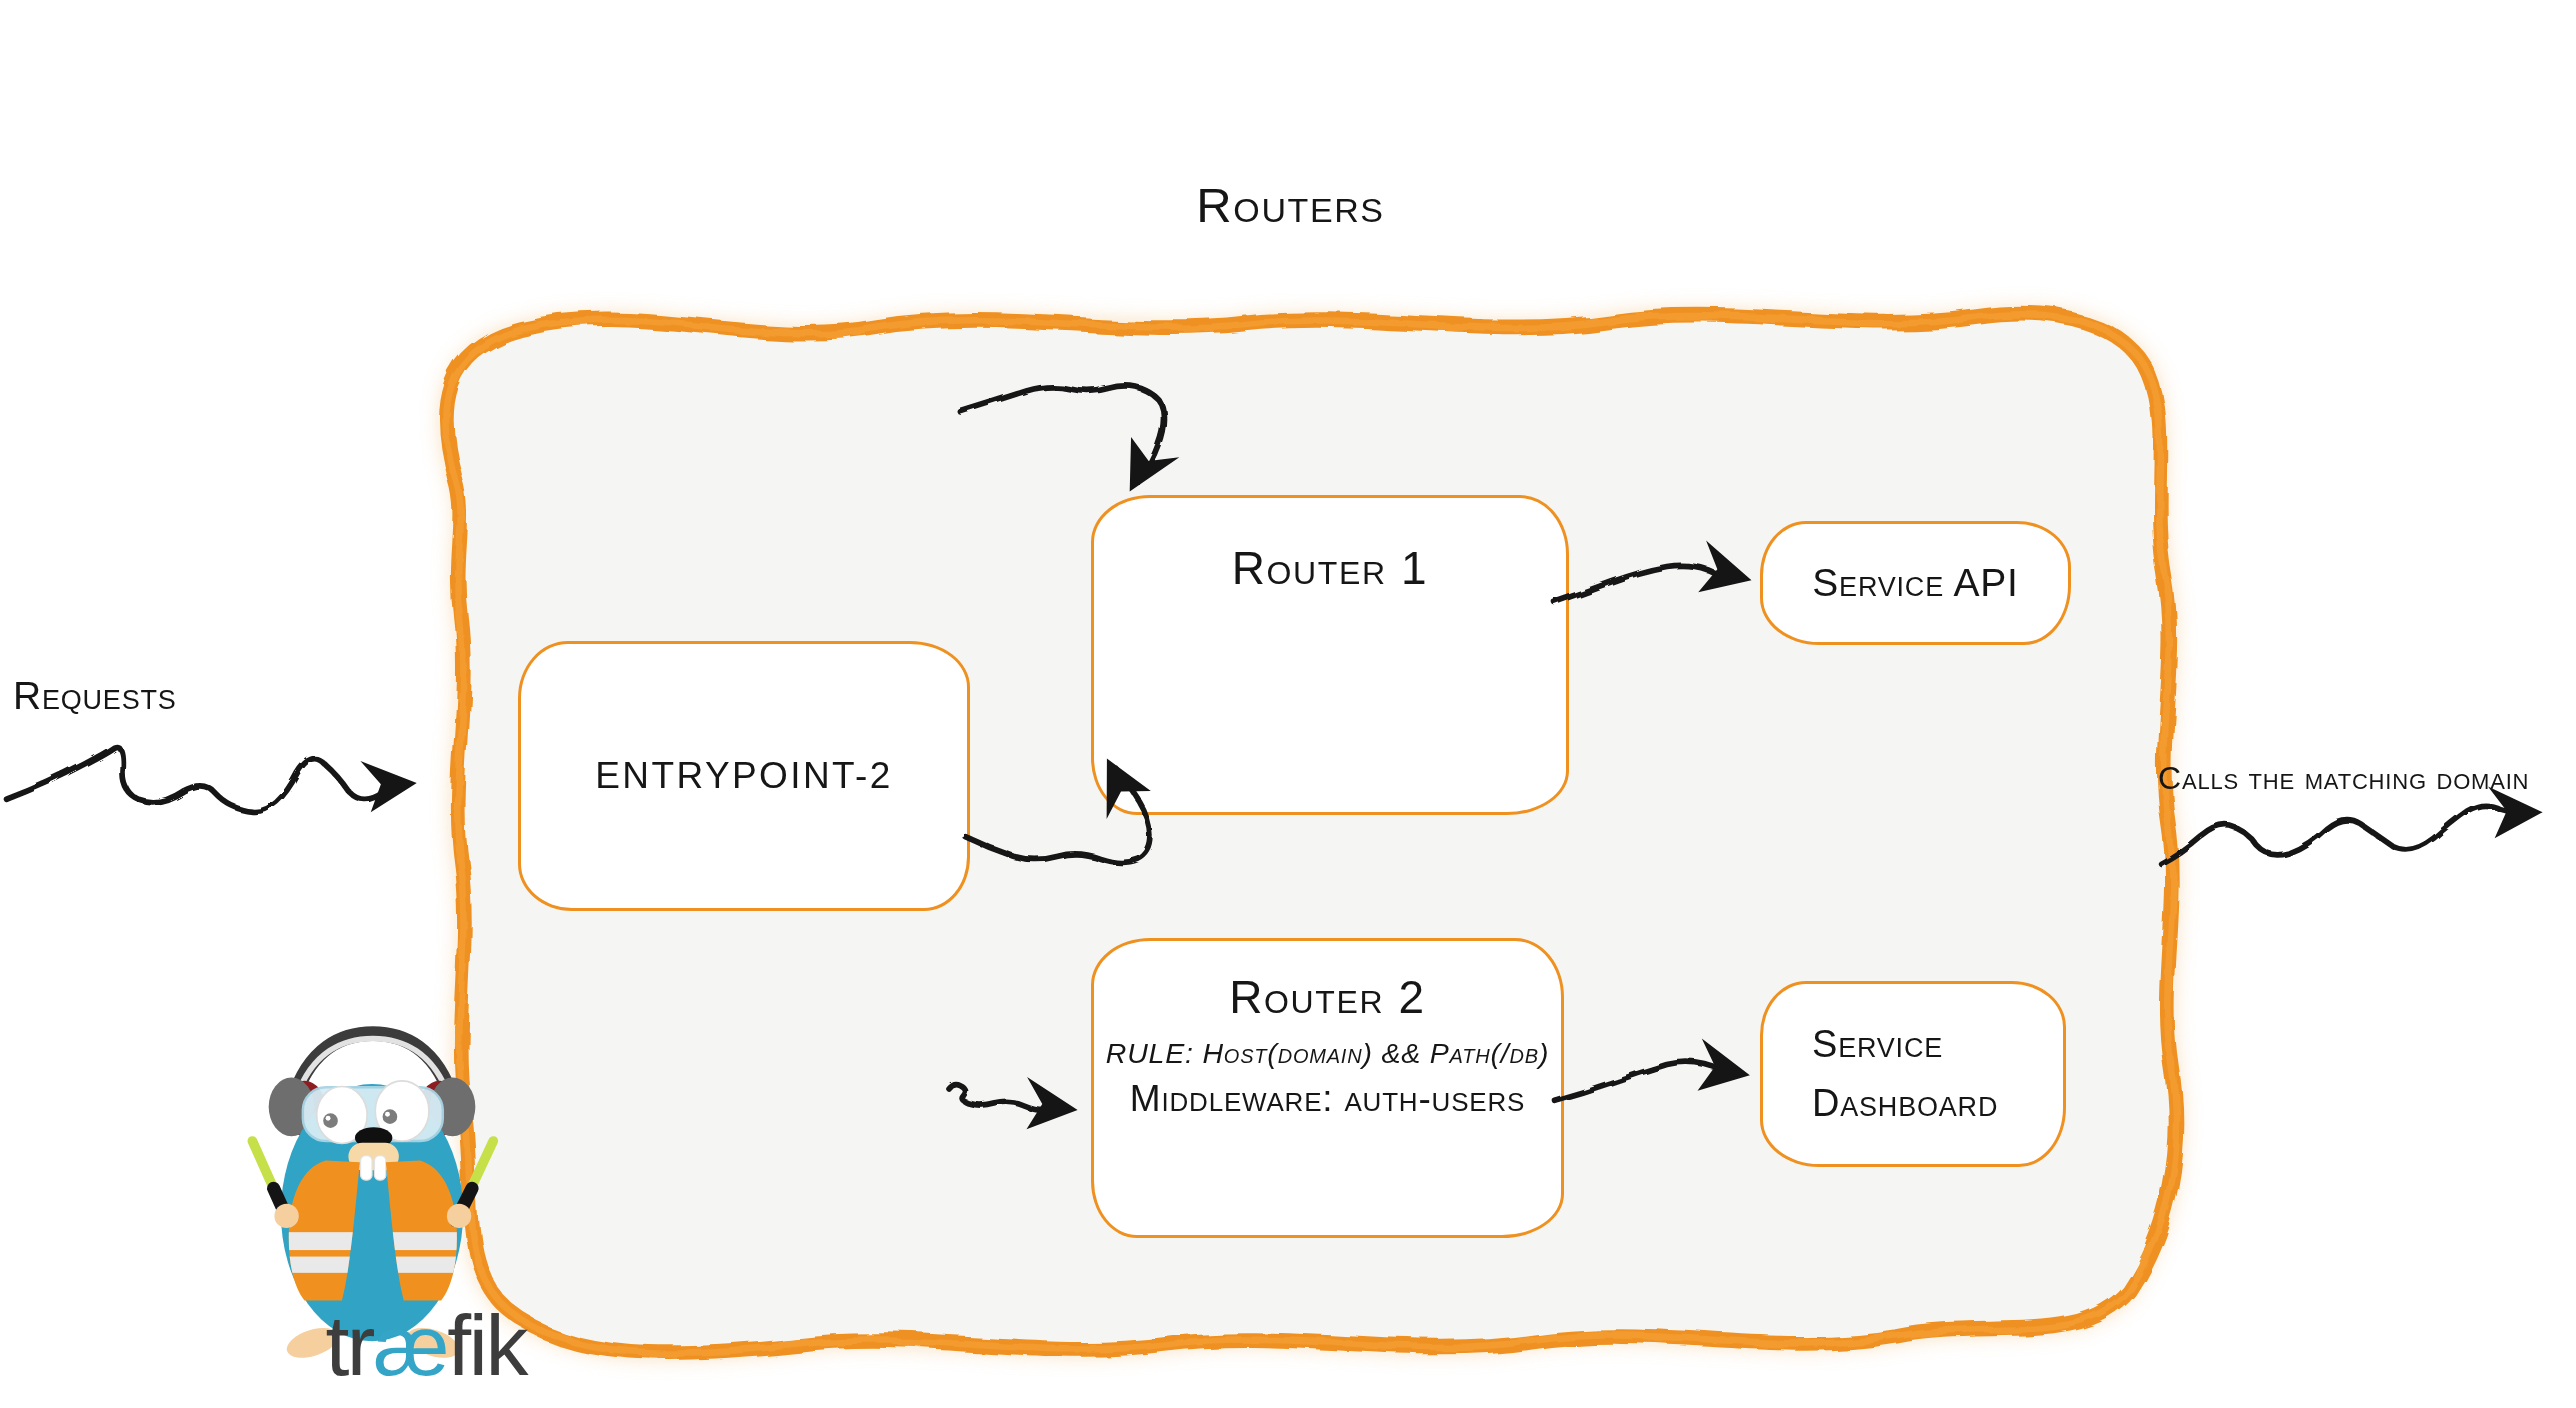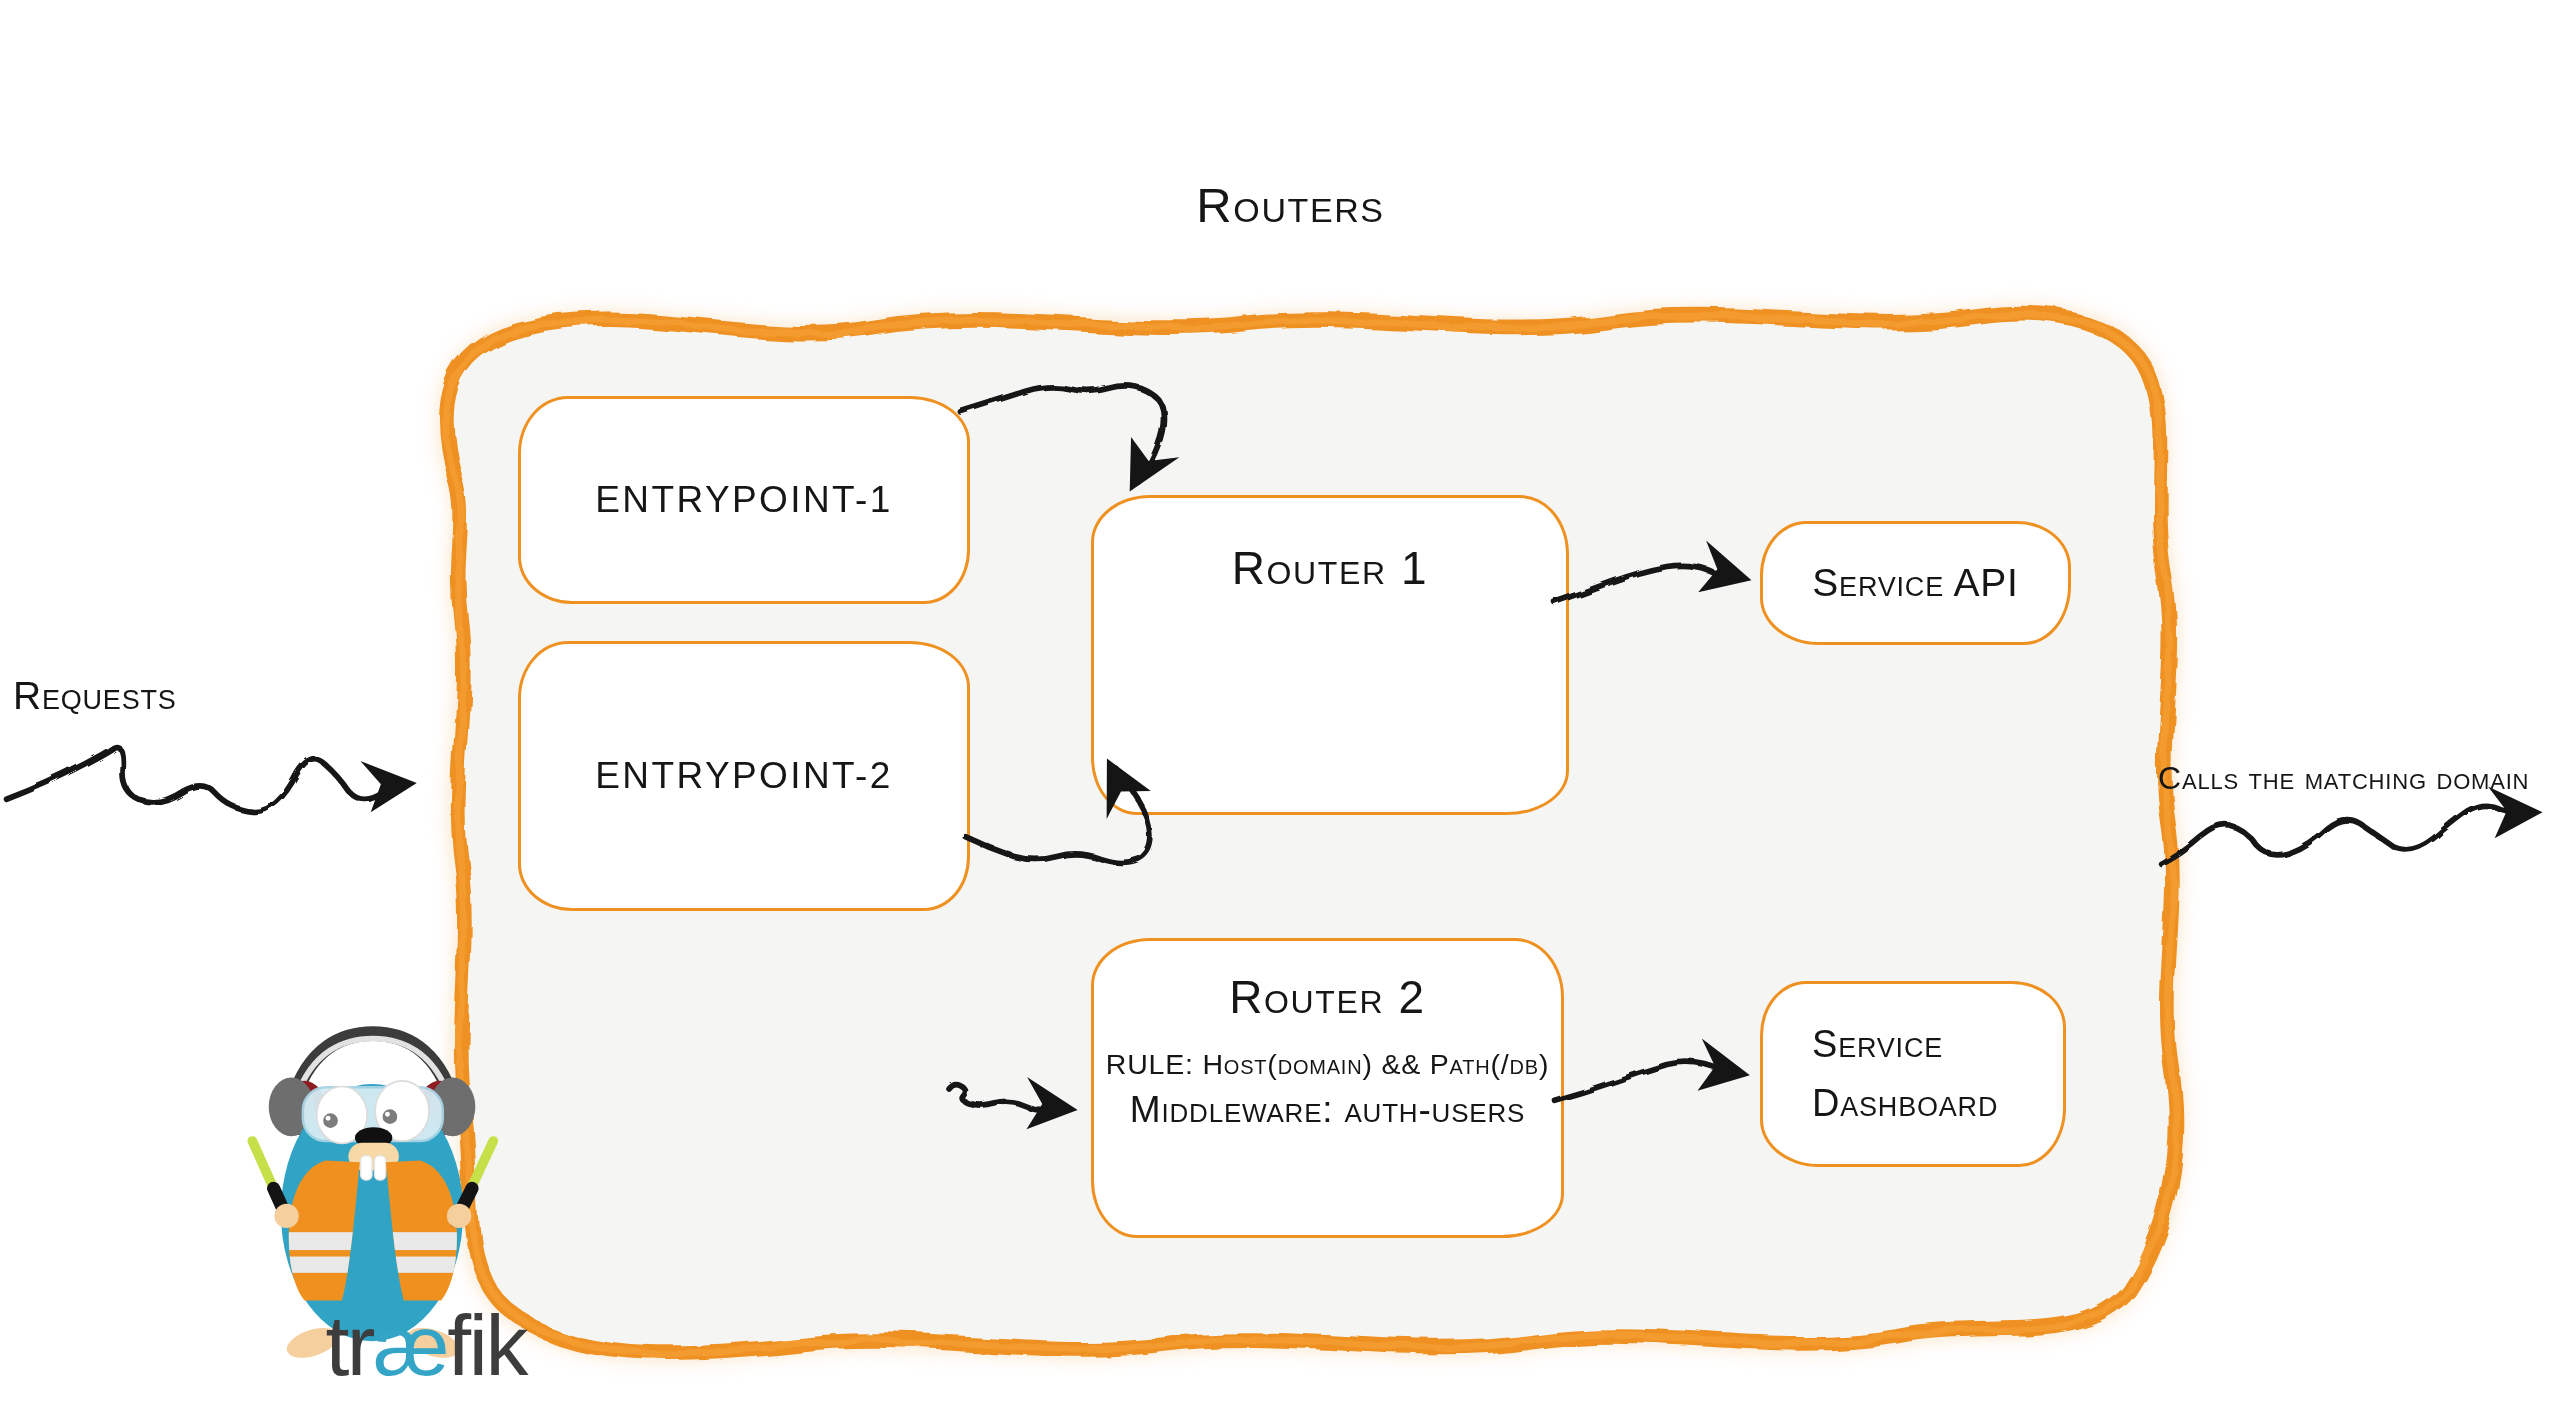--- a/index.html
+++ b/index.html
@@ -38,21 +38,21 @@
 
   .router{
     flex-direction:column; justify-content:flex-start; align-items:center;
     border-radius:59px 49px 62px 46px / 47px 59px 44px 57px;
   }
   .router1{left:1091px; top:495px; width:472px; height:271px; padding-top:43px;}
   .router1 .r-title{font-size:46px; letter-spacing:1.6px; font-weight:500;}
   .router1 .r-rule{font-size:37px; letter-spacing:0.8px; margin-top:78px; font-weight:500;}
   .router2{left:1091px; top:938px; width:467px; height:265px; padding-top:29px;}
   .router2 .r-title{font-size:46px; letter-spacing:1.6px; font-weight:500;}
-  .router2 .r-rule{font-size:28.5px; letter-spacing:0.8px; margin-top:24px; font-weight:500;}
+  .router2 .r-rule{font-size:28.5px; letter-spacing:0.8px; margin-top:13px; font-weight:500;font-style:italic;}
   .router2 .r-middleware{font-size:37px; letter-spacing:0.8px; margin-top:8.1px; font-weight:500;}
 
   .svc{
     border-radius:46px 54px 47px 59px / 54px 46px 59px 47px;
     font-size:39px; letter-spacing:0.8px; font-weight:500;
   }
   .svc-api{left:1760px; top:521px; width:305px; height:118px;}
   .svc-dash{
     left:1760px; top:981px; width:306px; height:186px;
     justify-content:flex-start; padding-left:49px; box-sizing:border-box;
@@ -92,23 +92,20 @@
       <path filter="url(#glow)" fill="none" stroke="#edbd79" stroke-opacity="0.30" stroke-width="26" d="M 560 590 C 535 500 545 430 640 405 C 780 368 930 430 1080 402 C 1230 378 1380 415 1530 398 C 1680 382 1830 418 1980 395 C 2130 374 2280 412 2430 390 C 2530 376 2615 400 2640 460 C 2668 525 2642 610 2660 710 C 2678 810 2648 910 2664 1010 C 2680 1110 2652 1210 2668 1310 C 2684 1410 2665 1510 2615 1585 C 2560 1655 2440 1620 2330 1642 C 2180 1668 2030 1625 1880 1648 C 1730 1670 1580 1632 1430 1652 C 1280 1672 1130 1634 980 1652 C 830 1668 700 1672 625 1610 C 560 1555 585 1460 570 1360 C 556 1260 580 1160 566 1060 C 552 960 578 860 566 760 C 556 680 575 640 560 590 Z"></path>
       <path filter="url(#rough1)" fill="#f5f5f4" stroke="#ef9120" stroke-width="18" stroke-linejoin="round" d="M 560 590 C 535 500 545 430 640 405 C 780 368 930 430 1080 402 C 1230 378 1380 415 1530 398 C 1680 382 1830 418 1980 395 C 2130 374 2280 412 2430 390 C 2530 376 2615 400 2640 460 C 2668 525 2642 610 2660 710 C 2678 810 2648 910 2664 1010 C 2680 1110 2652 1210 2668 1310 C 2684 1410 2665 1510 2615 1585 C 2560 1655 2440 1620 2330 1642 C 2180 1668 2030 1625 1880 1648 C 1730 1670 1580 1632 1430 1652 C 1280 1672 1130 1634 980 1652 C 830 1668 700 1672 625 1610 C 560 1555 585 1460 570 1360 C 556 1260 580 1160 566 1060 C 552 960 578 860 566 760 C 556 680 575 640 560 590 Z"></path>
       <path filter="url(#rough2)" fill="none" stroke="#f39b2d" stroke-width="8" stroke-linejoin="round" d="M 560 590 C 535 500 545 430 640 405 C 780 368 930 430 1080 402 C 1230 378 1380 415 1530 398 C 1680 382 1830 418 1980 395 C 2130 374 2280 412 2430 390 C 2530 376 2615 400 2640 460 C 2668 525 2642 610 2660 710 C 2678 810 2648 910 2664 1010 C 2680 1110 2652 1210 2668 1310 C 2684 1410 2665 1510 2615 1585 C 2560 1655 2440 1620 2330 1642 C 2180 1668 2030 1625 1880 1648 C 1730 1670 1580 1632 1430 1652 C 1280 1672 1130 1634 980 1652 C 830 1668 700 1672 625 1610 C 560 1555 585 1460 570 1360 C 556 1260 580 1160 566 1060 C 552 960 578 860 566 760 C 556 680 575 640 560 590 Z"></path>
     </g>
   </svg>
 
   <div class="title sc">Routers</div>
   <div class="lbl-requests sc">Requests</div>
   <div class="lbl-calls sc">Calls the matching domain</div>
 
-  <div class="box ep ep1">
-    <span>ENTRYPOINT-1</span>
-  </div>
   <div class="box ep ep2">
     <span>ENTRYPOINT-2</span>
   </div>
 
   <div class="box router router1">
     <span class="r-title sc">Router 1</span>
   </div>
   <div class="box router router2">
     <span class="r-title sc">Router 2</span>
     <span class="r-rule sc">RULE: Host(domain) &amp;&amp; Path(/db)</span>

